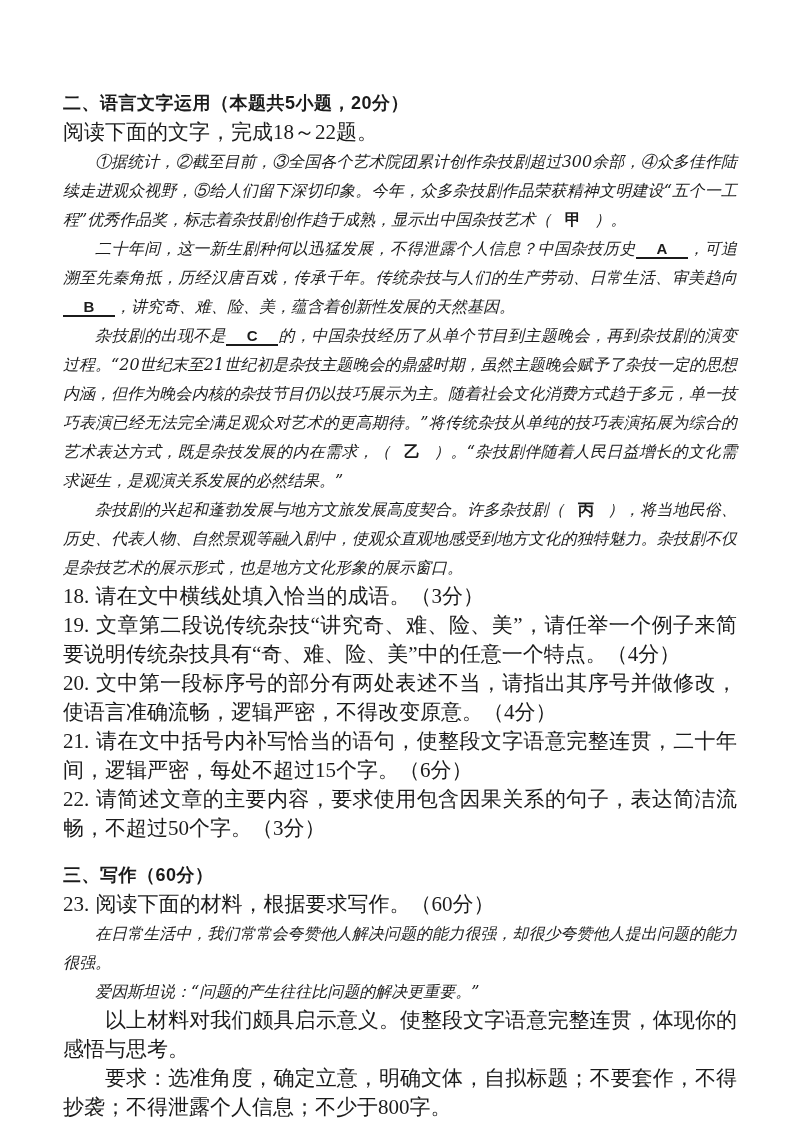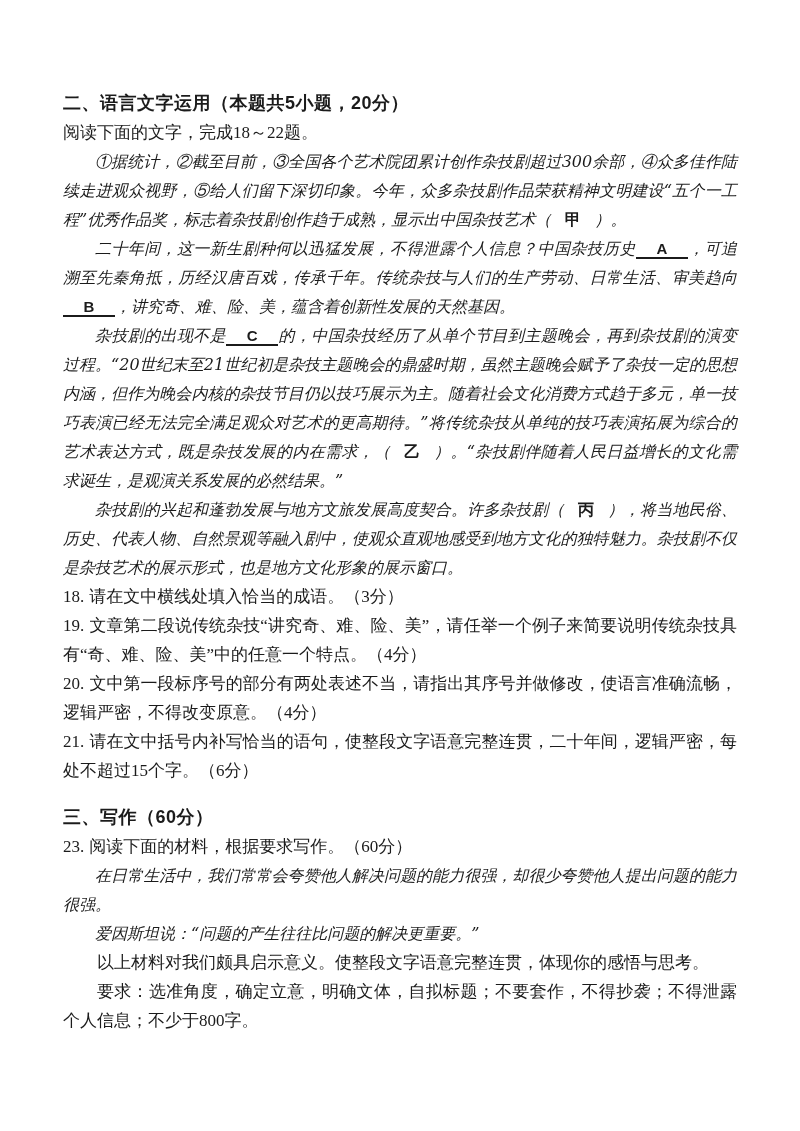--- a/index.html
+++ b/index.html
@@ -16,21 +16,21 @@
   .sec-heading {
     font-family: "Liberation Sans", "DejaVu Sans", sans-serif;
     font-weight: bold;
     font-size: 18px;
     line-height: 30px;
     margin: 0;
     letter-spacing: 0.5px;
   }
   .song {
     font-family: "Liberation Serif", "DejaVu Serif", serif;
-    font-size: 17px;
+    font-size: 21px;
     line-height: 29px;
     margin: 0;
     text-align: justify;
   }
   .kai {
     font-family: "DejaVu Serif", "Liberation Serif", serif;
     font-style: italic; 
     font-size: 16px;
     line-height: 29px;
     margin: 0;
@@ -78,20 +78,21 @@
   <p class="kai para"><span>杂技剧的兴起和蓬勃发展与地方文旅发展高度契合。许多杂技剧（</span><span class="bracket-blank">丙</span><span>），将当地民俗、历史、代表人物、自然景观等融入剧中，使观众直观地感受到地方文化的独特魅力。杂技剧不仅是杂技艺术的展示形式，也是地方文化形象的展示窗口。</span></p>
 
   <p class="song question"><span class="qnum">18.</span><span>请在文中横线处填入恰当的成语。（3分）</span></p>
 
   <p class="song question"><span class="qnum">19.</span><span>文章第二段说传统杂技“讲究奇、难、险、美”，请任举一个例子来简要说明传统杂技具有“奇、难、险、美”中的任意一个特点。（4分）</span></p>
 
   <p class="song question"><span class="qnum">20.</span><span>文中第一段标序号的部分有两处表述不当，请指出其序号并做修改，使语言准确流畅，逻辑严密，不得改变原意。（4分）</span></p>
 
   <p class="song question"><span class="qnum">21.</span><span>请在文中括号内补写恰当的语句，使整段文字语意完整连贯，二十年间，逻辑严密，每处不超过15个字。（6分）</span></p>
 
+  <p class="song question"><span class="qnum">22.</span><span>请简述文章的主要内容，要求使用包含因果关系的句子，表达简洁流畅，不超过50个字。（3分）</span></p>
 
   <h2 class="sec-heading gap-top">三、写作（60分）</h2>
 
   <p class="song question"><span class="qnum">23.</span><span>阅读下面的材料，根据要求写作。（60分）</span></p>
 
   <p class="kai para">在日常生活中，我们常常会夸赞他人解决问题的能力很强，却很少夸赞他人提出问题的能力很强。</p>
 
   <p class="kai para">爱因斯坦说：“问题的产生往往比问题的解决更重要。”</p>
 
   <p class="song para">以上材料对我们颇具启示意义。使整段文字语意完整连贯，体现你的感悟与思考。</p>

